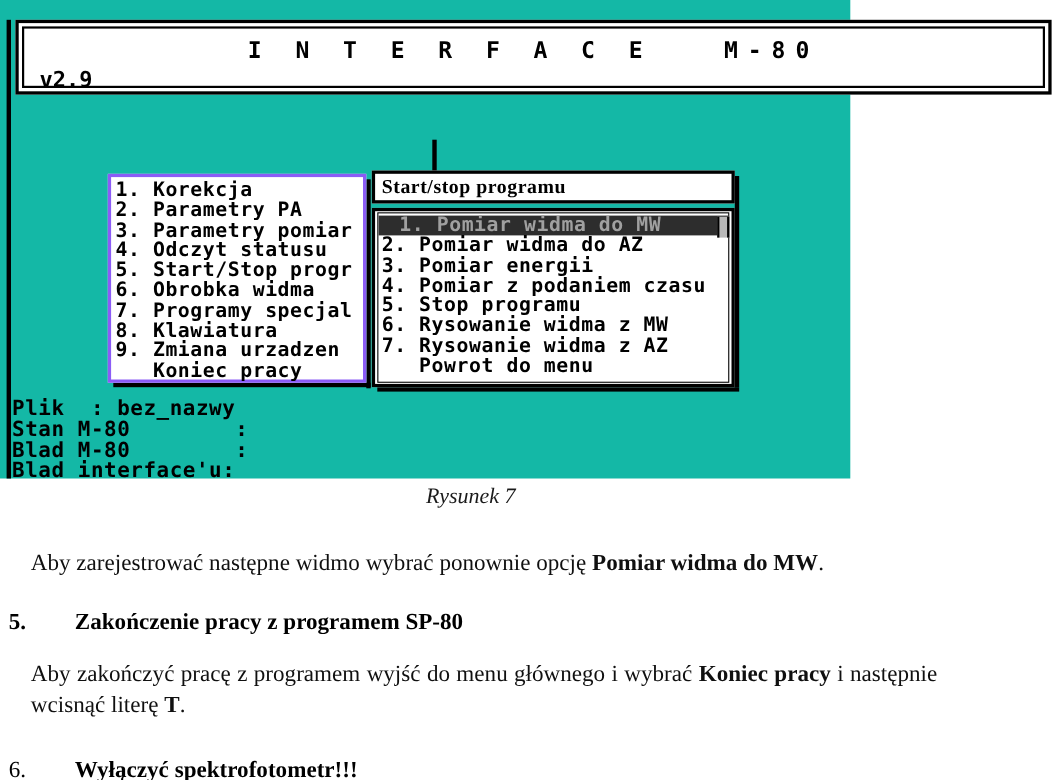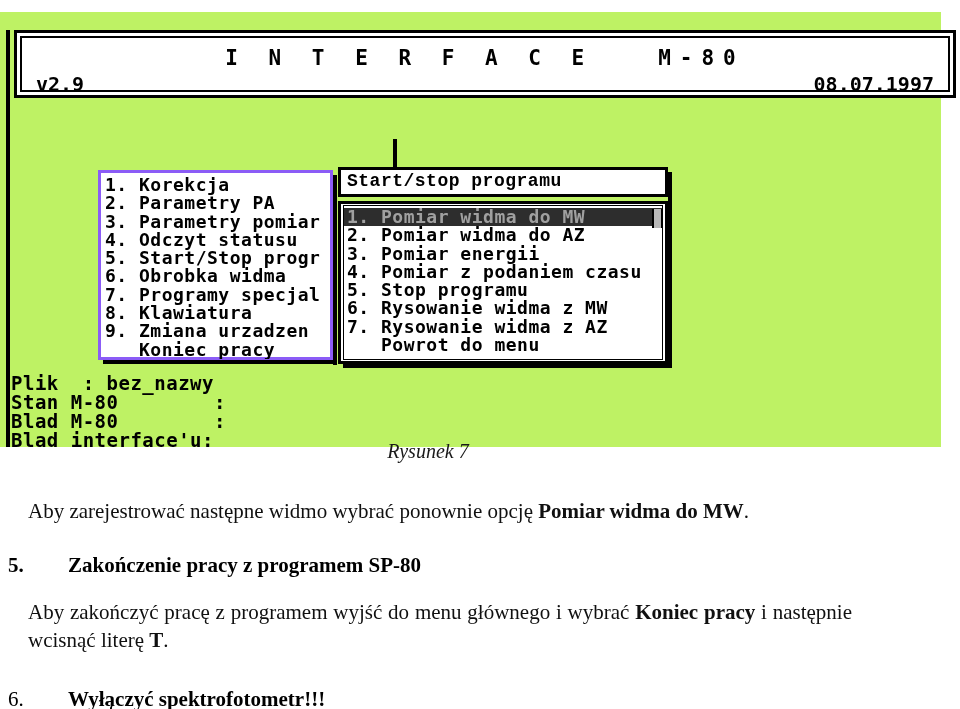--- a/index.html
+++ b/index.html
@@ -13,24 +13,24 @@
     height: 709px;
     background: #ffffff;
     overflow: hidden;
     font-family: "Liberation Serif", serif;
   }
 
   
   #terminal {
     position: absolute;
     left: 0;
-    top: 12px;
-    width: 941px;
+    top: 0;
+    width: 773px;
     height: 435px;
-    background: #bef264;
+    background: #14b8a6;
   }
 
   
   .screen-left-edge {
     position: absolute;
     left: 6px;
     top: 18px;
     width: 4px;
     height: 417px;
     background: #000000;
@@ -175,21 +175,21 @@
     height: 30px;
     border: 3px solid #000000;
     background: #ffffff;
     box-sizing: border-box;
     z-index: 7;
   }
   .ss-title-text {
     position: absolute;
     left: 6px;
     top: 1px;
-    font-family: Liberation Mono, monospace;
+    font-family: Liberation Serif, serif;
     font-weight: bold;
     font-size: 18px;
     letter-spacing: 0.5px;
     color: #000000;
     white-space: pre;
   }
 
   .ss-list-box {
     position: absolute;
     left: 338px;
@@ -222,21 +222,21 @@
     line-height: 18.3px;
     color: #000000;
     white-space: pre;
     letter-spacing: 0.5px;
   }
   .ss-row { display: block; height: 18.3px; }
   .ss-row.selected {
     background: #2d2d2d;
     color: #a0a0a0;
     margin-left: -3px;
-    padding-left: 3px;
+    padding-left: 19px;
     margin-right: 0;
   }
   .ss-scroll-thumb {
     position: absolute;
     left: 652px;
     top: 197px;
     width: 11px;
     height: 19px;
     background: #b8b8b8;
     border-left: 2px solid #000000;
@@ -334,21 +334,20 @@
 <div id="page">
 
   <div id="terminal">
 
     <div class="screen-left-edge"></div>
 
     <div class="header-frame">
       <div class="header-frame-inner">
         <div class="hdr-title">I N T E R F A C E   M-80</div>
         <div class="hdr-version">v2.9</div>
-        <div class="hdr-date">08.07.1997</div>
       </div>
     </div>
 
     <div class="mg-title-shadow"></div>
 
     <div class="mg-list-shadow"></div>
     <div class="mg-list-bottom-shadow"></div>
     <div class="mg-list-box">
       <div class="mg-rows" id="mg-rows"><span class="ss-row">1. Korekcja</span><span class="ss-row">2. Parametry PA</span><span class="ss-row">3. Parametry pomiar</span><span class="ss-row">4. Odczyt statusu</span><span class="ss-row">5. Start/Stop progr</span><span class="ss-row">6. Obrobka widma</span><span class="ss-row">7. Programy specjal</span><span class="ss-row">8. Klawiatura</span><span class="ss-row">9. Zmiana urzadzen</span><span class="ss-row">   Koniec pracy</span></div>
     </div>

